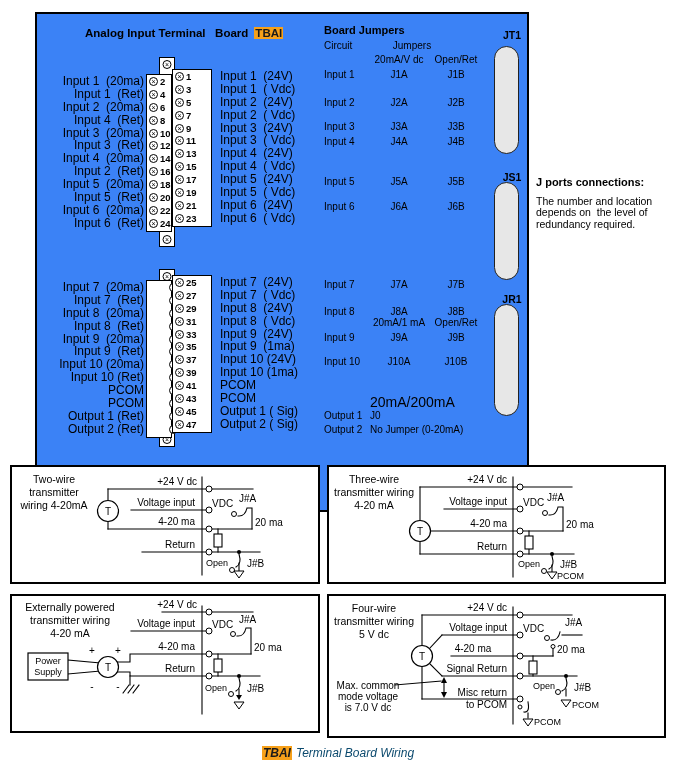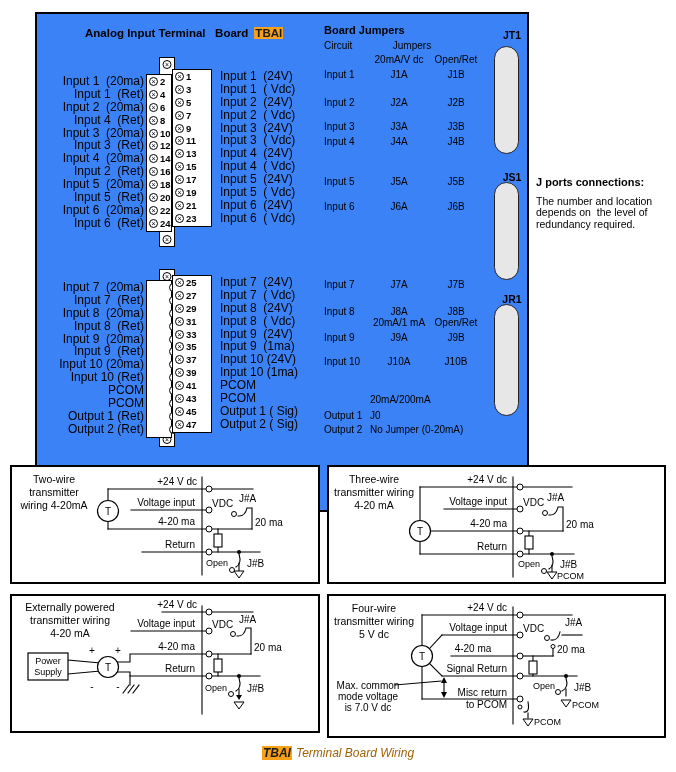--- a/index.html
+++ b/index.html
@@ -32,21 +32,21 @@
   .rlabels{left:183px;text-align:left;}
 
   
   .jt-title{position:absolute;left:287px;top:10px;width:136px;text-align:left;font-weight:bold;font-size:11px;}
   .jt-circuit{position:absolute;left:287px;top:26px;font-size:10px;}
   .jt-jumpers{position:absolute;left:330px;top:26px;width:90px;text-align:center;font-size:10px;}
   .jrow{position:absolute;left:287px;display:grid;grid-template-columns:46px 58px 56px;font-size:10px;}
   .jrow span{white-space:nowrap;}
   .jma,.jmb{text-align:center;}
   .jout{position:absolute;left:287px;display:grid;grid-template-columns:46px auto;font-size:10px;}
-  .jsub3{position:absolute;left:333px;width:58px;text-align:center;font-size:10px;white-space:nowrap;}
+  .jsub3{position:absolute;left:333px;width:58px;text-align:center;font-size:14px;white-space:nowrap;}
 
   
   .port-label{position:absolute;font-weight:bold;font-size:10.5px;width:26px;text-align:center;}
   .stadium{position:absolute;width:25px;border:1.5px solid #222;border-radius:13px;background:#e7e7e7;}
 
   
   .jports{position:absolute;left:536px;top:176px;width:132px;font-size:10.5px;}
   .jports .hd{font-weight:bold;font-size:11px;white-space:nowrap;}
   .jports .p1{margin-top:17px;text-align:center;}
   .jports .p1 div,.jports .p2 div{line-height:11.4px;white-space:pre;}
@@ -61,21 +61,21 @@
   .term{fill:#fff;stroke:#000;stroke-width:1;}
   .dot{fill:#000;stroke:none;}
   .res{fill:#fff;stroke:#000;stroke-width:1.1;}
   .gnd{fill:#fff;stroke:#000;stroke-width:1;}
   .arr{fill:#000;stroke:none;}
   .tcir{fill:#fff;stroke:#000;stroke-width:1.2;}
 
   
   .caption{position:absolute;top:746px;left:0;width:100%;text-align:center;font-size:12px;font-style:italic;}
   .caption .ctbai{font-weight:bold;background:#F7A11A;color:#1a1a1a;padding:0 1px;}
-  .caption .crest{margin-left:4px;color:#a16207;}
+  .caption .crest{margin-left:4px;color:#0c4a6e;}
 </style>
 </head>
 <body>
 
 <div class="main-box">
 
   <div class="btitle"><span>Analog Input Terminal   Board</span><span class="hl">TBAI</span></div>
 
   <div class="tstrip tstrip1" style="left:109px;top:43px;height:190px;">
     <div class="mid">

